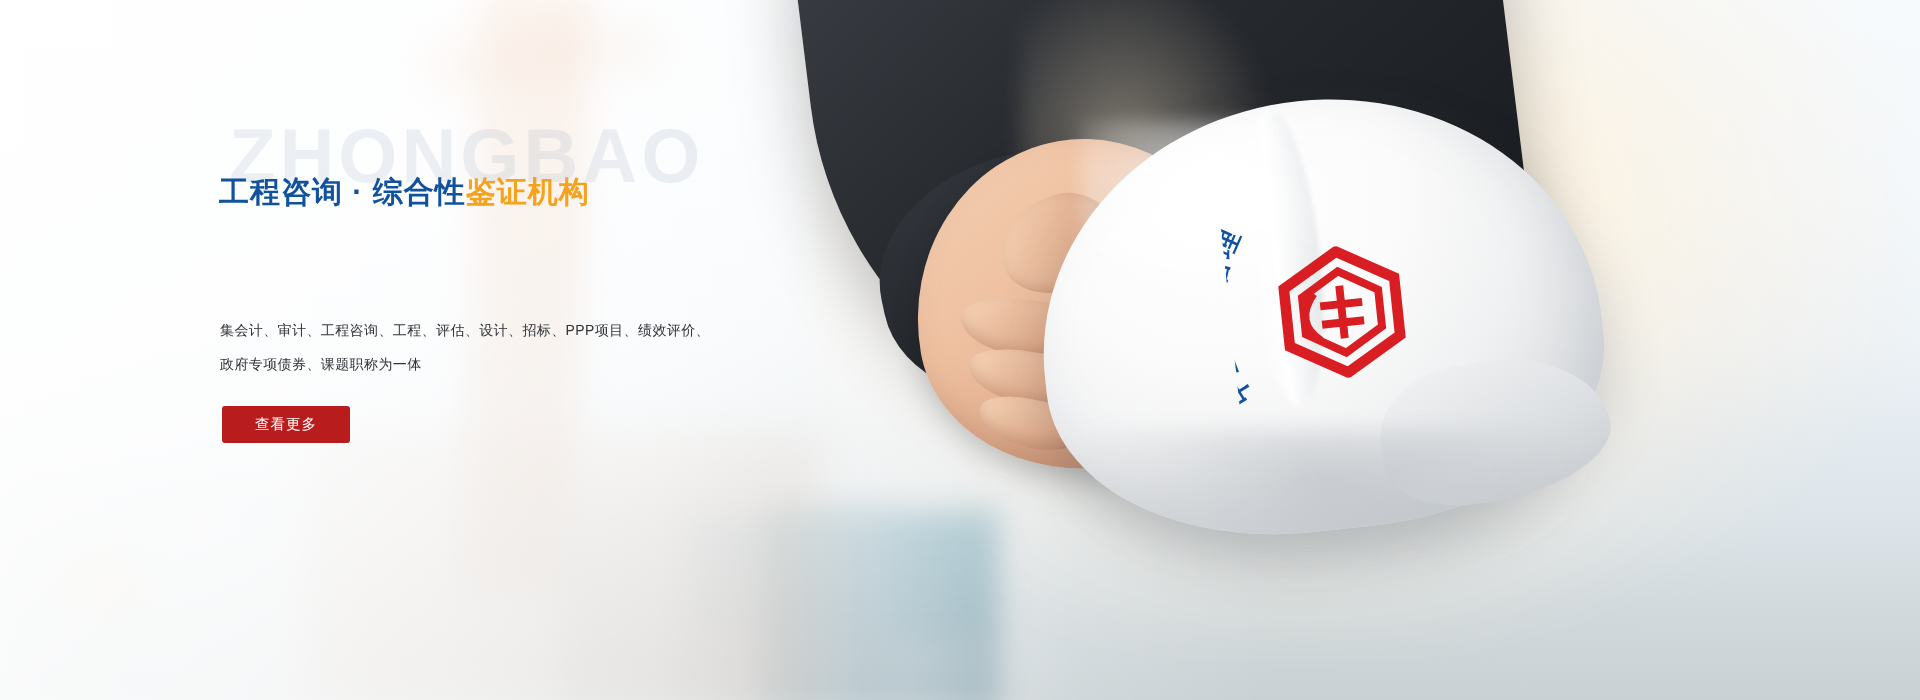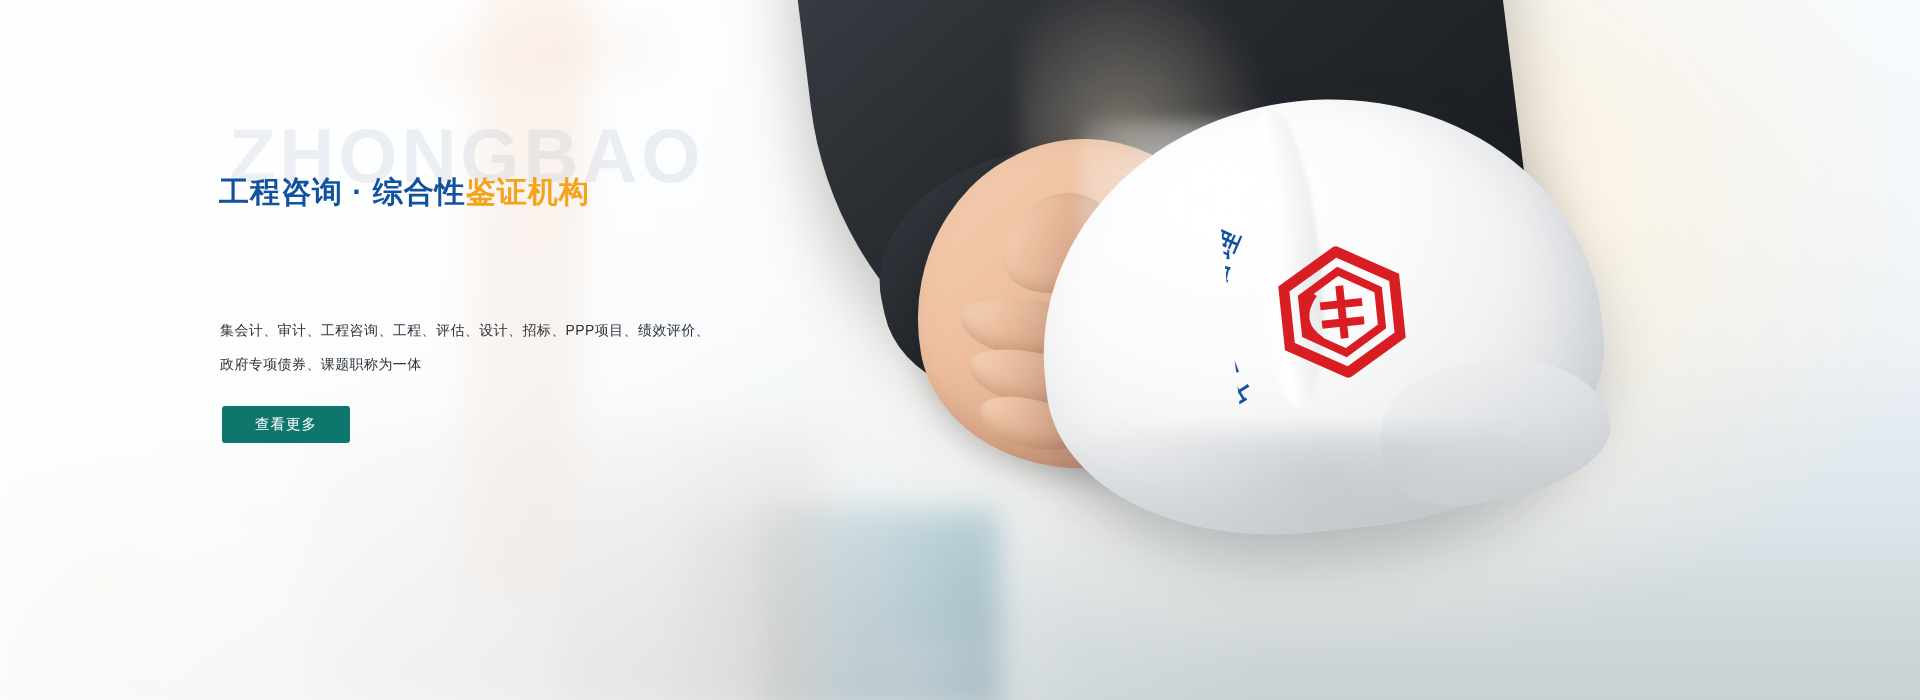--- a/index.html
+++ b/index.html
@@ -210,21 +210,21 @@
     position:absolute; left:220px; top:313px;
     width:610px;
     font-size:14px; color:#2f3338; line-height:2.45;
     letter-spacing:.4px;
   }
   .subtitle .sline { display:block; white-space:nowrap; }
 
   .cta {
     position:absolute; left:222px; top:406px;
     width:128px; height:37px;
-    background:#0f766e;
+    background:#b91c1c;
     color:#ffffff;
     font-size:14.5px; letter-spacing:1px;
     border:none; border-radius:3px;
     display:flex; align-items:center; justify-content:center;
     cursor:pointer;
     font-family:"Liberation Sans","DejaVu Sans",sans-serif;
   }
 </style>
 </head>
 <body>

